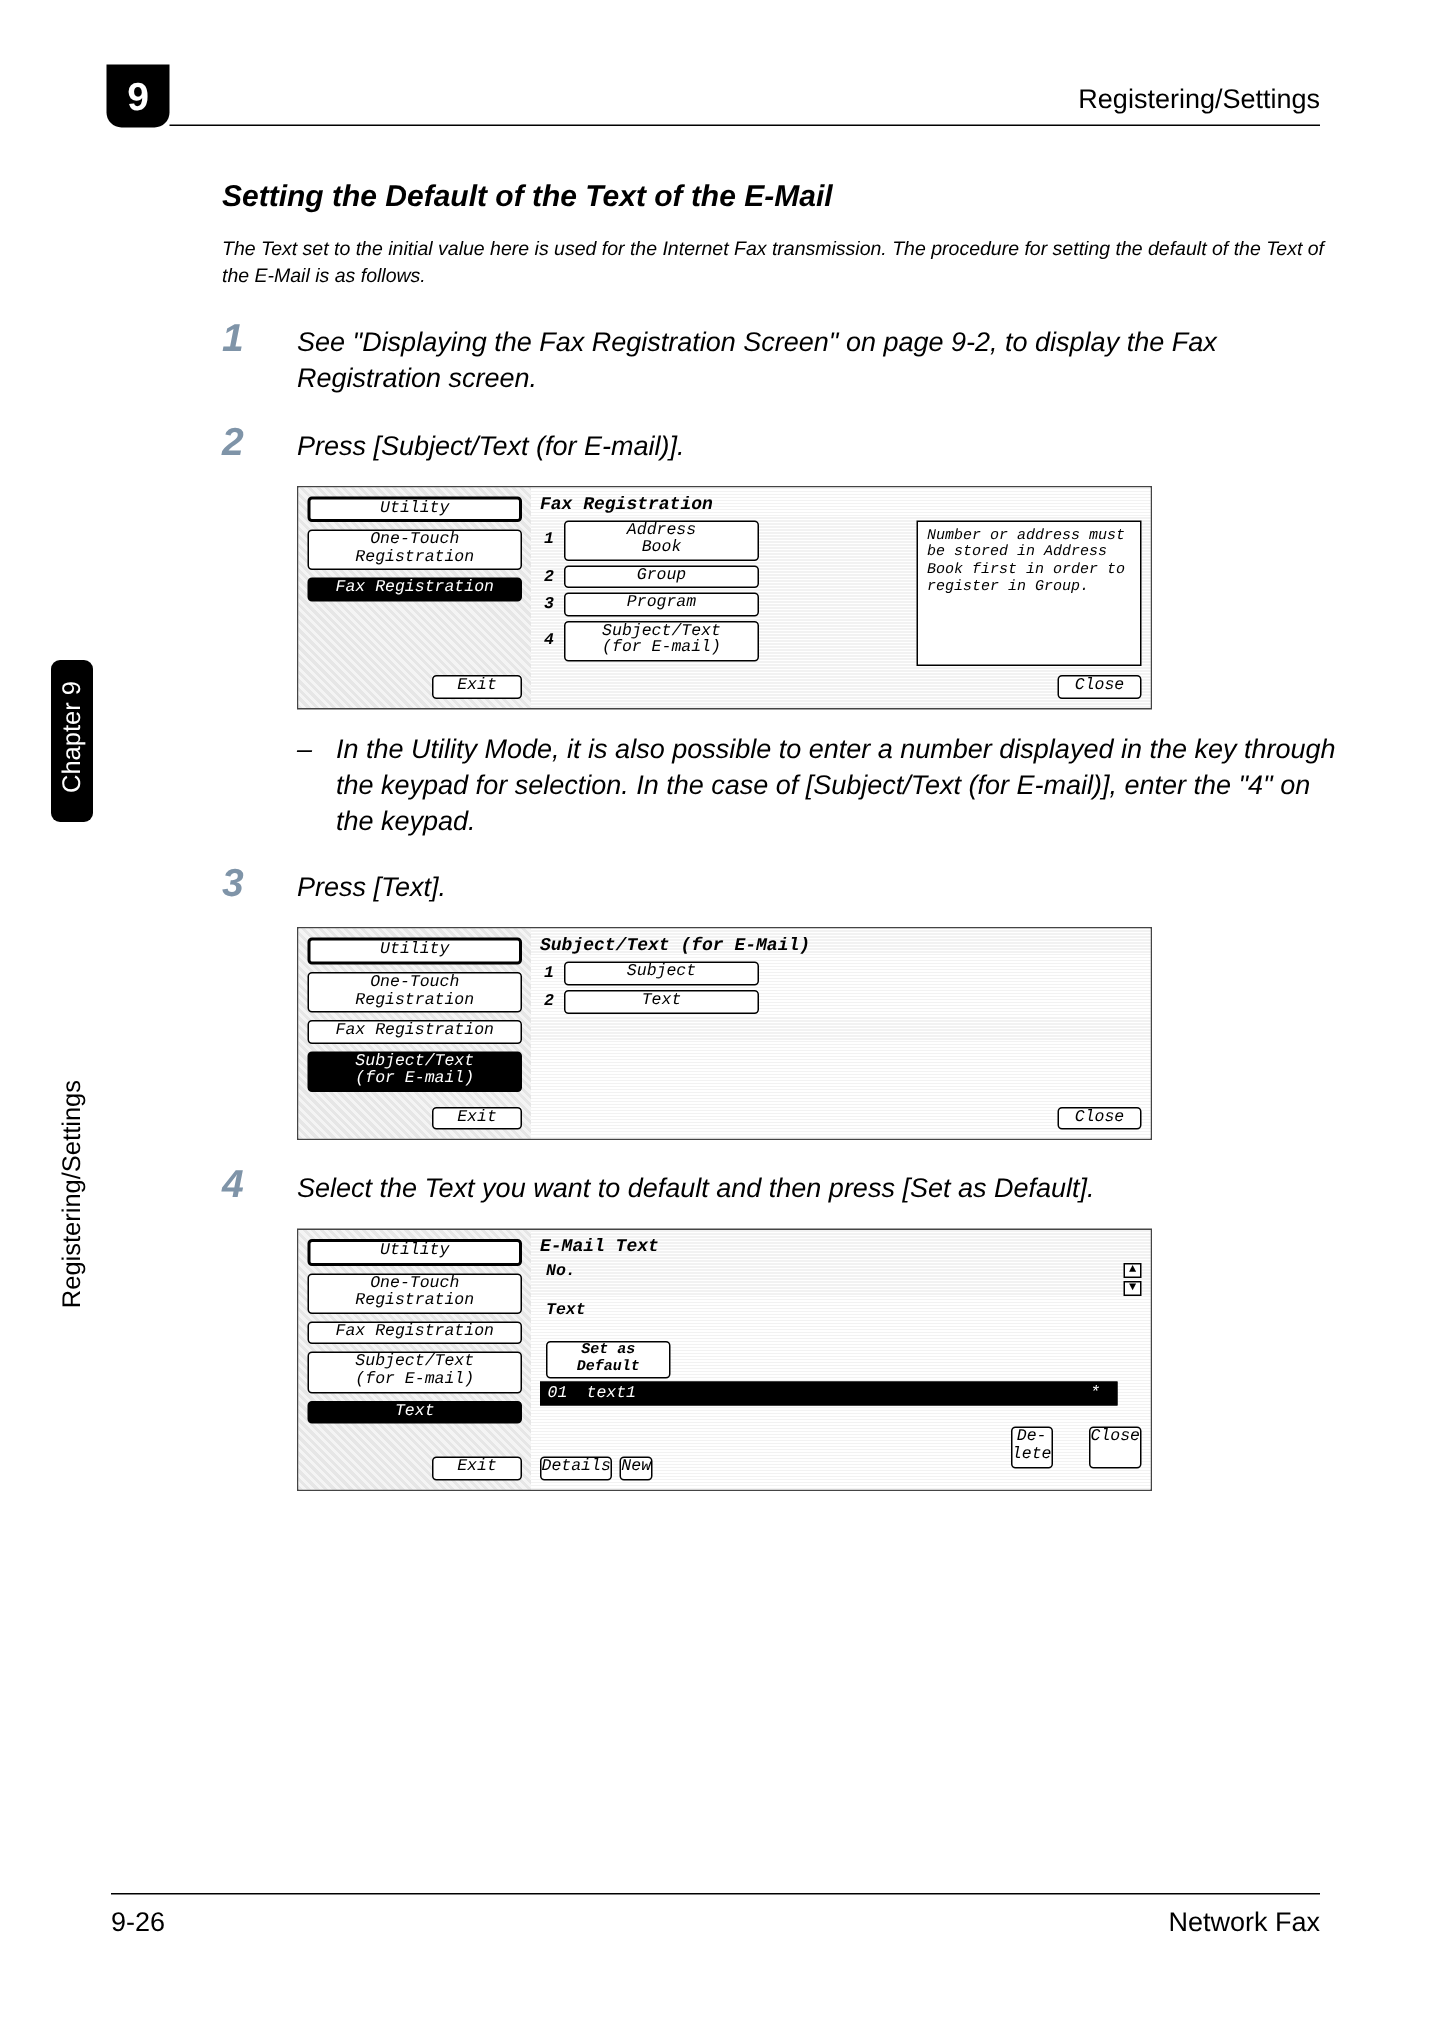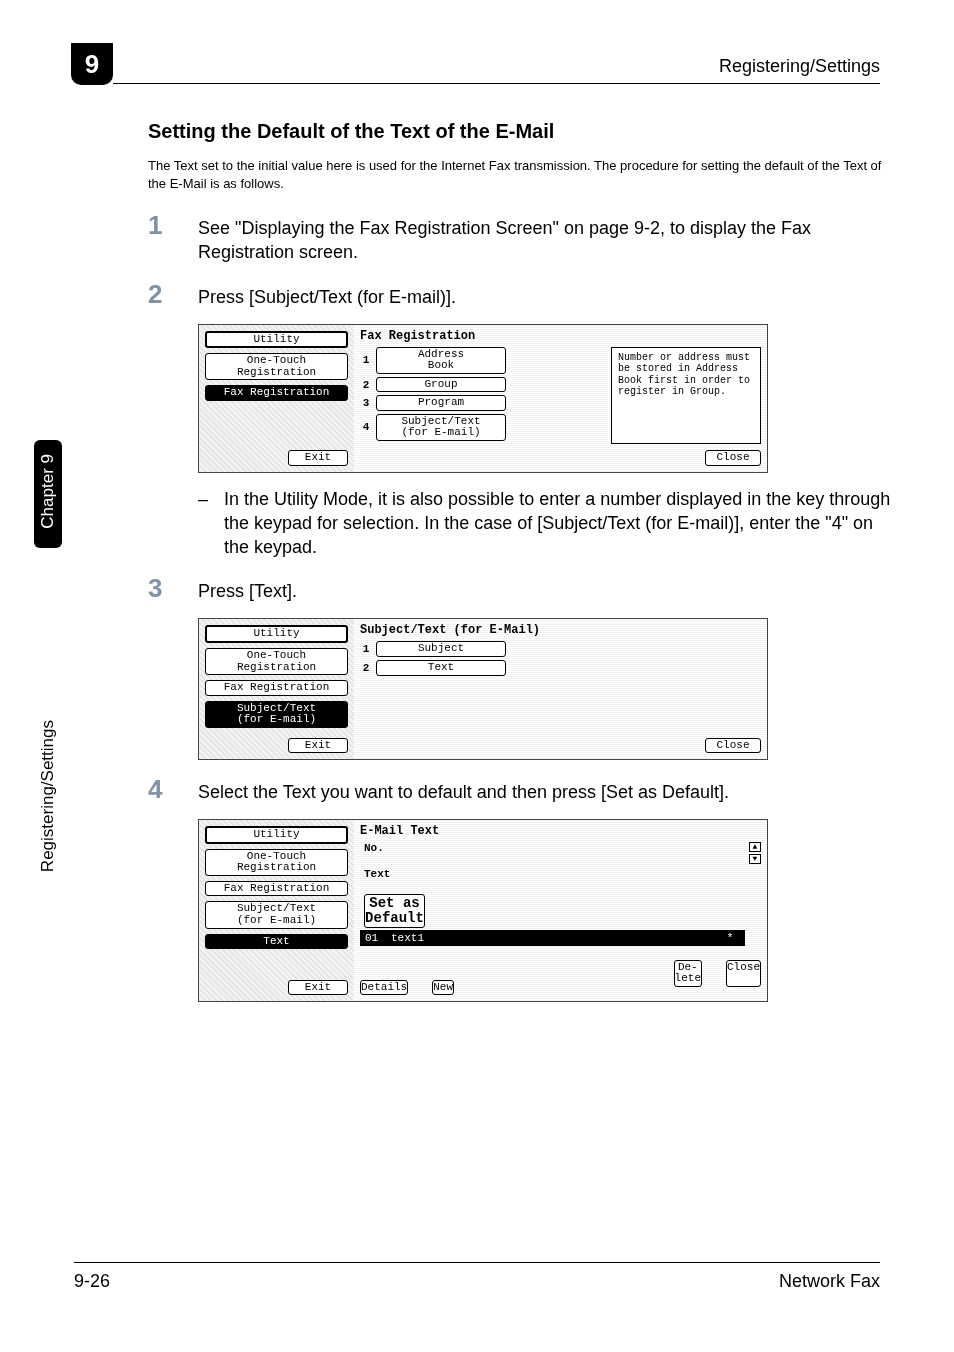--- a/index.html
+++ b/index.html
@@ -69,20 +69,21 @@
       top: 720px;
       width: 28px;
       font-size: 17px;
       text-align: center;
     }
     .content {
       position: absolute;
       left: 148px;
       right: 63px;
       top: 120px;
+      font-style: italic;
     }
     .h2 {
       font-size: 20px;
       font-weight: bold;
       margin-bottom: 14px;
     }
     .para {
       font-size: 13px;
       line-height: 1.35;
       margin-bottom: 18px;
@@ -316,36 +317,36 @@
       <div style="flex:1"></div>
       <div class="pbtn" style="width:60px;align-self:flex-end;">Exit</div>
     </div>
     <div class="lcd-right">
       <div class="lcd-title">E-Mail Text</div>
       <div style="display:flex;">
         <div style="flex:1;">
           <div class="tbl-head">
             <div style="width:26px;">No.</div>
             <div style="flex:1;">Text</div>
-            <div class="pbtn" style="white-space:pre-line;width:61px;font-size:14px;">Set as
+            <div class="pbtn" style="white-space:pre-line;width:83px;font-size:10px;">Set as
 Default</div>
           </div>
           <div class="tbl-row">
             <div class="c1">01</div>
             <div class="c2">text1</div>
             <div class="c3">*</div>
           </div>
         </div>
         <div class="scroll">
           <div>▲</div>
           <div>▼</div>
         </div>
       </div>
       <div class="lcd-footer">
-        <div style="display:flex;gap:24px;margin-top:28px;">
+        <div style="display:flex;gap:5px;margin-top:28px;">
           <div class="pbtn">Details</div>
           <div class="pbtn">New</div>
         </div>
         <div class="right">
           <div class="pbtn" style="white-space:pre-line;">De-
 lete</div>
           <div class="pbtn">Close</div>
         </div>
       </div>
     </div>

